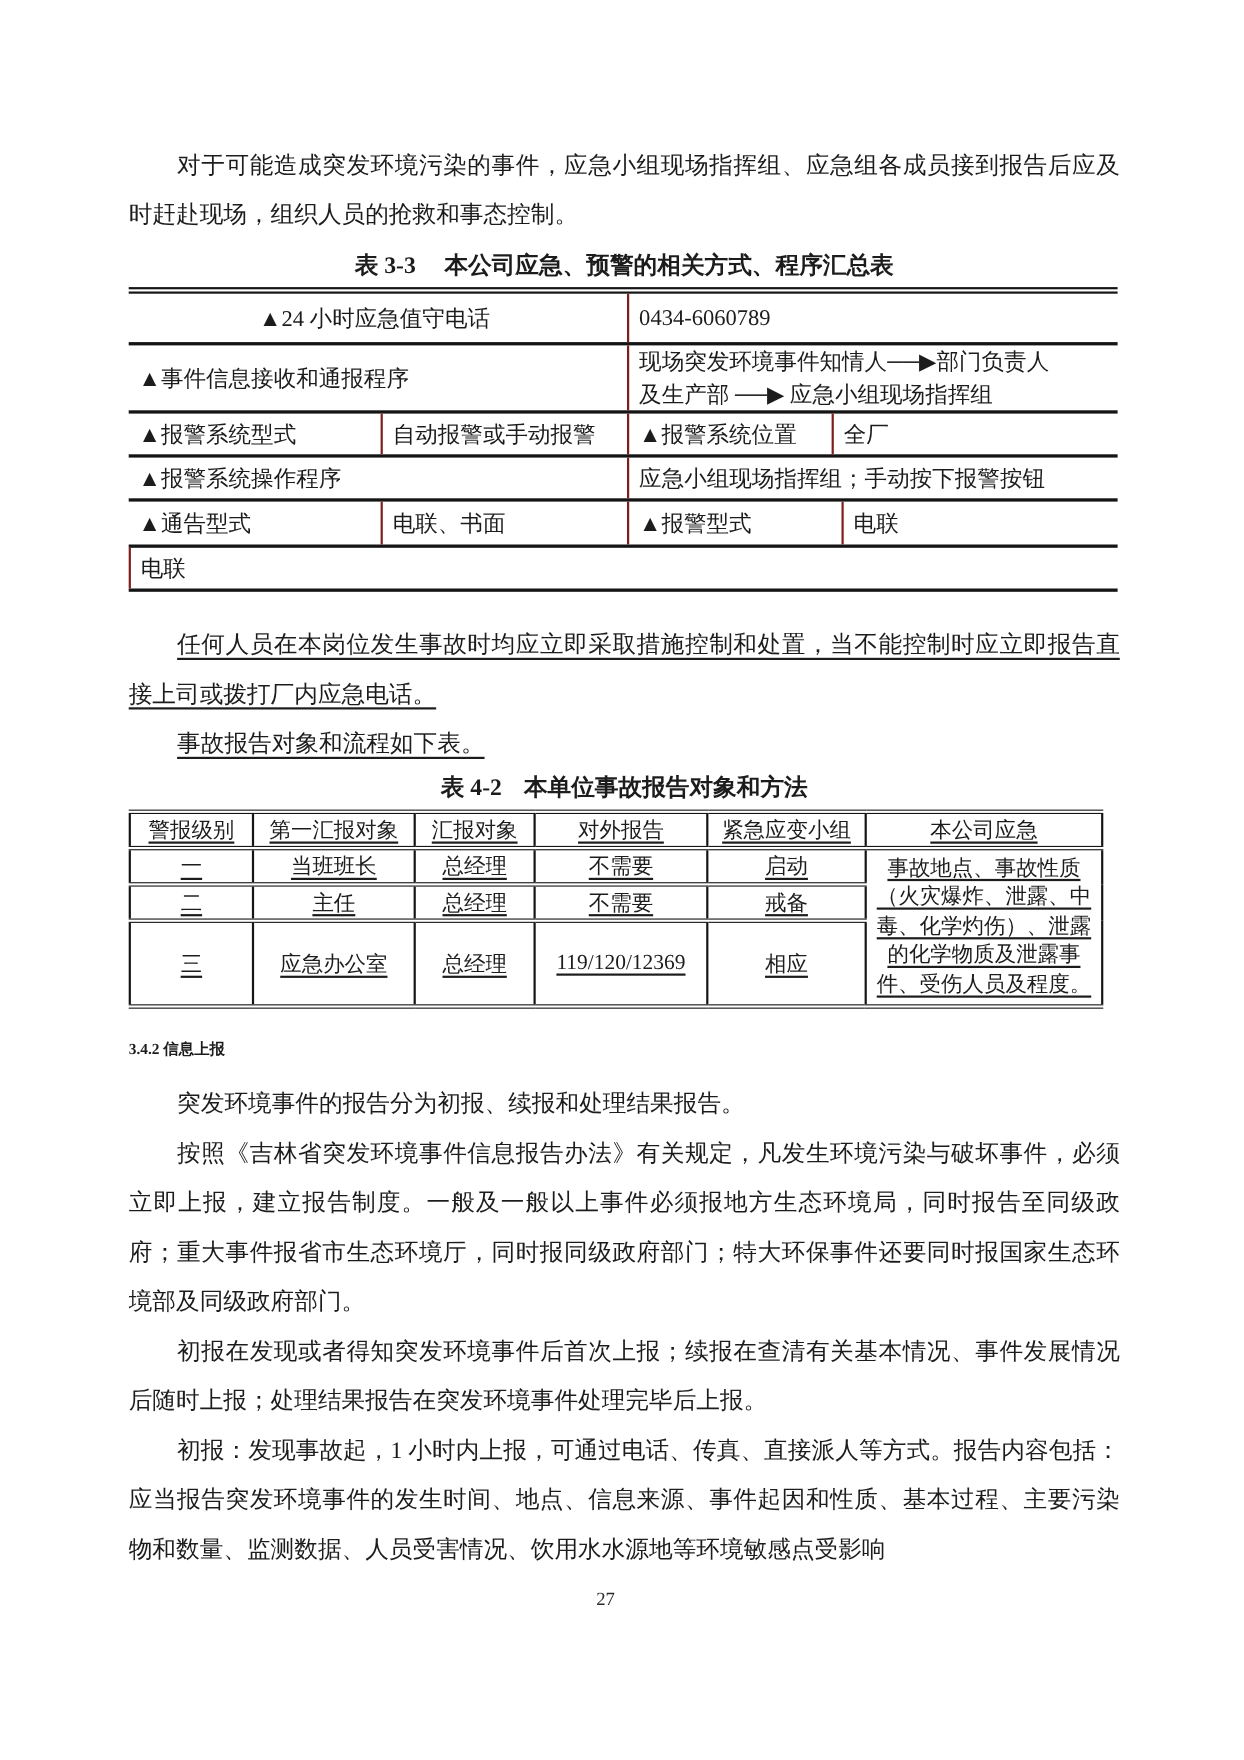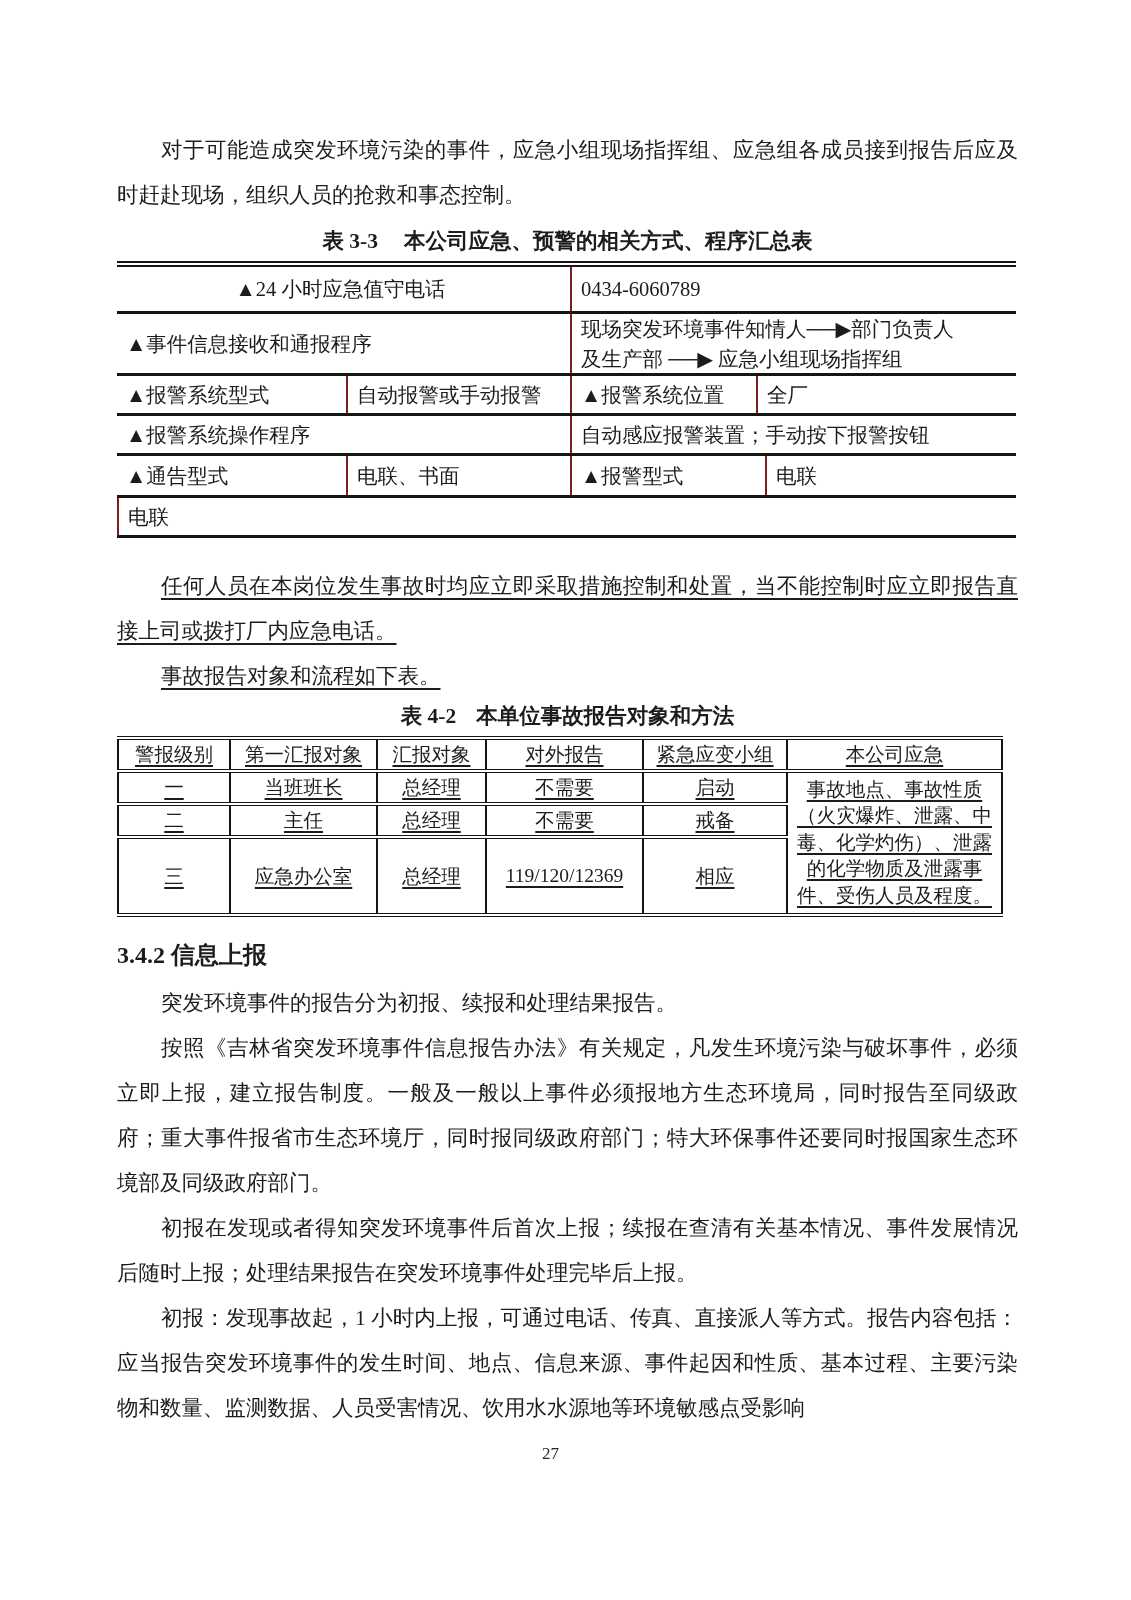--- a/index.html
+++ b/index.html
@@ -39,21 +39,21 @@
     border-left:2px solid #151515; border-right:2px solid #151515;
     font-size:19.5px; font-weight:normal; text-align:center; vertical-align:middle;
     text-decoration:underline; text-underline-offset:4px; text-decoration-thickness:1.5px;
     padding:1px 2px;
   }
   .t42 tr.hdr th { height:33px; }
   .t42 tr.r1 td, .t42 tr.r2 td { height:30px; }
   .t42 tr.r3 td { height:78px; }
   .t42 td.note { font-size:19.5px; line-height:26.5px; text-align:center; padding:2px 3px; }
 
-  .sechead { font-weight:bold; font-size:24px; line-height:32px; margin:22px 0 10px 0; }
+  .sechead { font-weight:bold; font-size:14px; line-height:32px; margin:22px 0 10px 0; }
 
   .pagenum { position:absolute; top:1444px; left:0; width:1101px; text-align:center; font-size:17px; color:#2a2a2a; }
 </style>
 </head>
 <body>
 
 <div class="page">
   <div class="content">
 
     <p class="body indent">对于可能造成突发环境污染的事件，应急小组现场指挥组、应急组各成员接到报告后应及时赶赴现场，组织人员的抢救和事态控制。</p>
@@ -75,21 +75,21 @@
         </div>
       </div>
       <div class="row" style="height:40px;">
         <div class="cell w1">▲报警系统型式</div>
         <div class="cell w2 vl">自动报警或手动报警</div>
         <div class="cell w3a vl">▲报警系统位置</div>
         <div class="cell grow vl">全厂</div>
       </div>
       <div class="row" style="height:40px;">
         <div class="cell wleft">▲报警系统操作程序</div>
-        <div class="cell grow vl">自动感应报警装置；手动按下报警按钮</div>
+        <div class="cell grow vl">应急小组现场指挥组；手动按下报警按钮</div>
       </div>
       <div class="row" style="height:42px;">
         <div class="cell w1">▲通告型式</div>
         <div class="cell w2 vl">电联、书面</div>
         <div class="cell w3b vl">▲报警型式</div>
         <div class="cell grow vl">电联</div>
       </div>
       <div class="row" style="height:40px;">
         <div class="cell grow vl">电联</div>
       </div>

